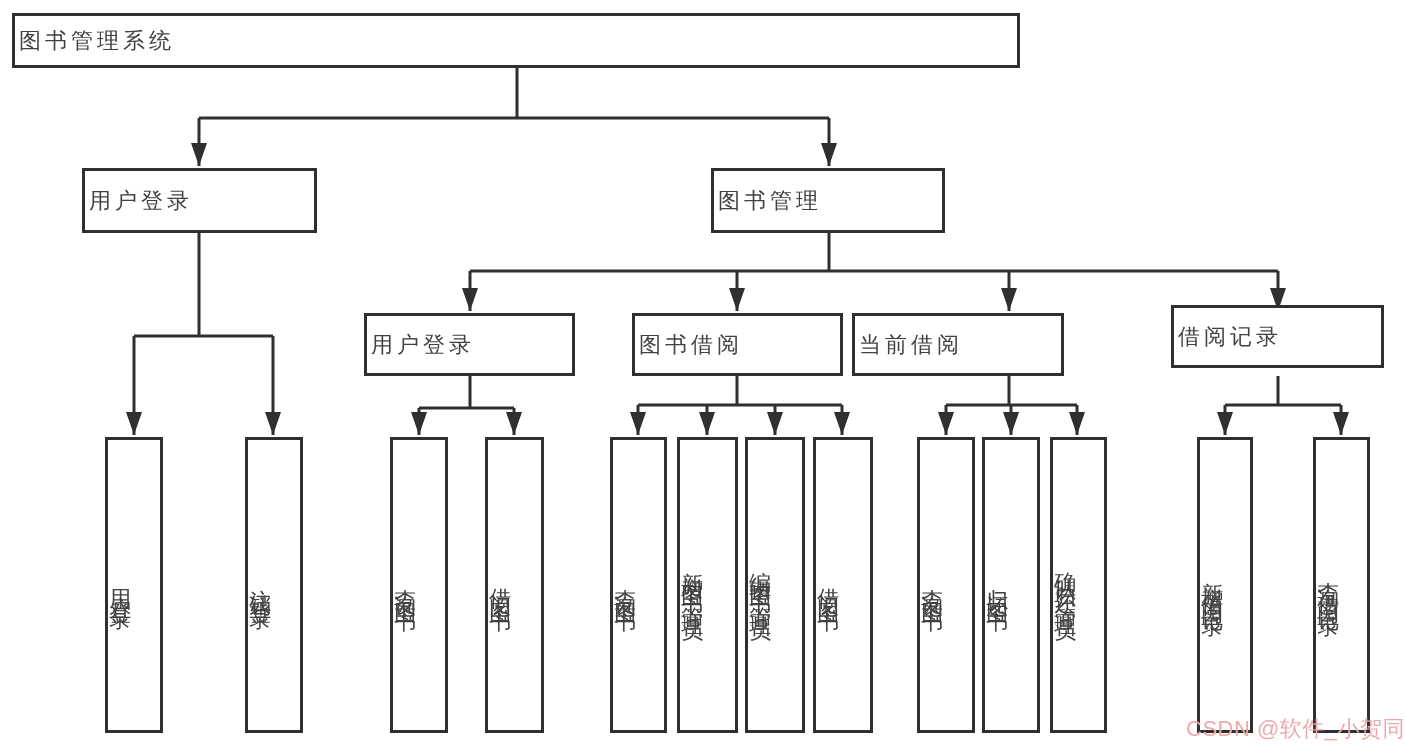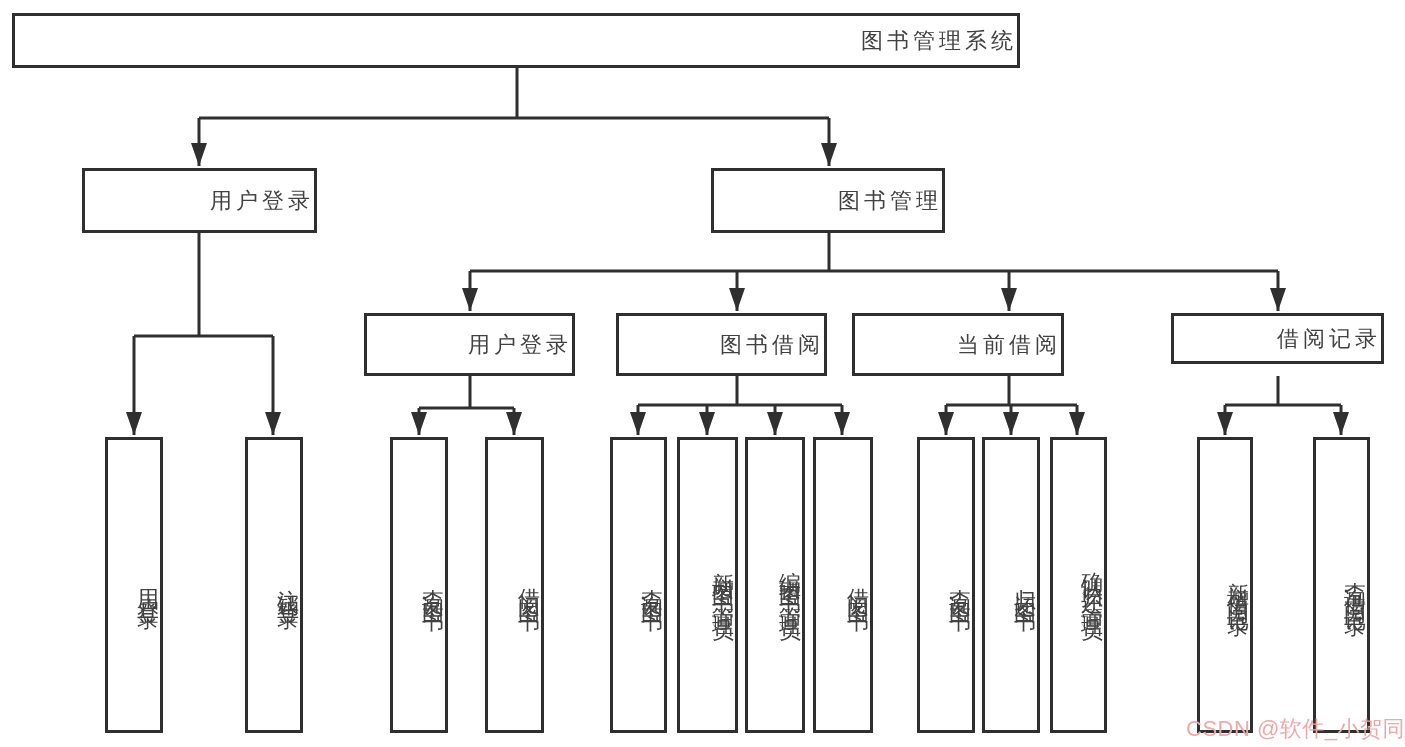--- a/index.html
+++ b/index.html
@@ -9,21 +9,21 @@
     background:#ffffff;
     font-family:"Liberation Sans","DejaVu Sans",sans-serif;
     overflow:hidden;
   }
   .wires{position:absolute;left:0;top:0;pointer-events:none;}
   .node{
     position:absolute;
     box-sizing:border-box;
     border:3px solid #2f2f2f;
     background:#ffffff;
-    display:flex;align-items:center;justify-content:flex-end;
+    display:flex;align-items:center;justify-content:flex-start;
     color:#414141;
     z-index:2;
   }
   .node.h .lbl{
     font-size:22px;
     letter-spacing:4px;
     white-space:nowrap;
     text-indent:4px; 
   }
   .node.v .lbl{
@@ -92,27 +92,27 @@
   <div class="node h" style="left:82px;top:168px;width:235px;height:65px">
     <span class="lbl">用户登录</span>
   </div>
   <div class="node h" style="left:711px;top:168px;width:234px;height:65px">
     <span class="lbl">图书管理</span>
   </div>
 
   <div class="node h" style="left:364px;top:313px;width:211px;height:63px">
     <span class="lbl">用户登录</span>
   </div>
-  <div class="node h" style="left:616px;top:313px;width:211px;height:63px">
+  <div class="node h" style="left:632px;top:313px;width:211px;height:63px">
     <span class="lbl">图书借阅</span>
   </div>
   <div class="node h" style="left:852px;top:313px;width:212px;height:63px">
     <span class="lbl">当前借阅</span>
   </div>
-  <div class="node h" style="left:1171px;top:313px;width:213px;height:51px">
+  <div class="node h" style="left:1171px;top:305px;width:213px;height:63px">
     <span class="lbl">借阅记录</span>
   </div>
 
   <div class="node v" style="left:105px;top:437px;width:58px;height:296px">
     <span class="lbl">用户登录</span>
   </div>
   <div class="node v" style="left:245px;top:437px;width:58px;height:296px">
     <span class="lbl">注销登录</span>
   </div>
 

